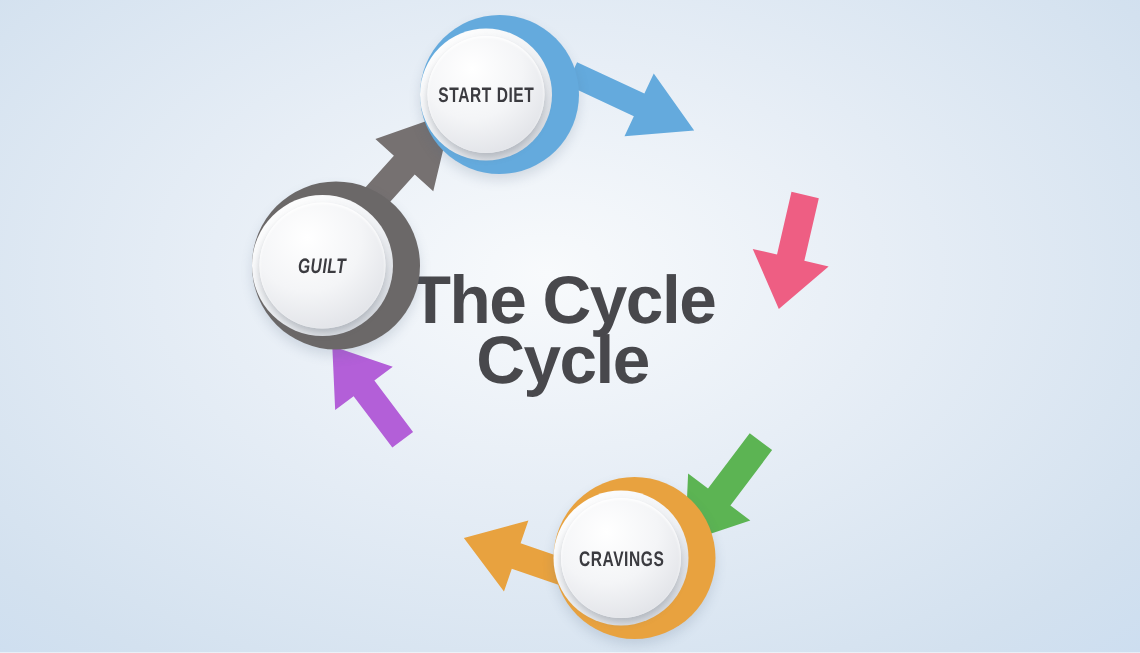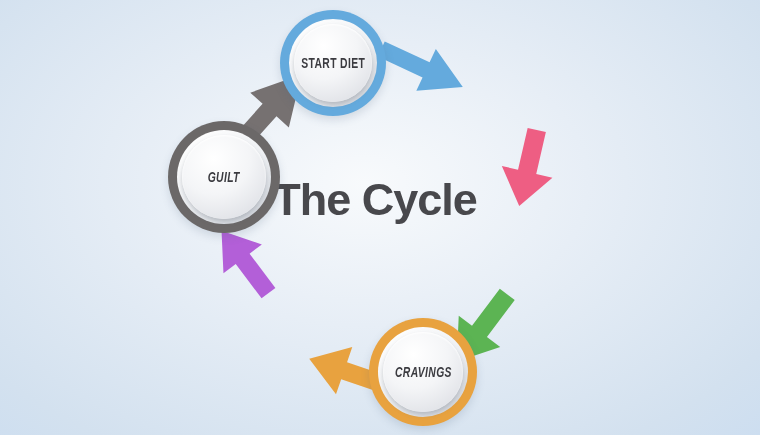--- a/index.html
+++ b/index.html
@@ -11,21 +11,21 @@
     font-family:"Liberation Sans", sans-serif;
   }
   .arrow{
     position:absolute;
     z-index:1;
     overflow:visible;
   }
   .node{
     position:absolute;
     border-radius:50%;
-    display:flex;align-items:center;justify-content:center;
+    display:flex;align-items:center;
     z-index:2;
     box-shadow:0 4px 8px rgba(80,100,130,.18);
   }
   .plate{
     width:calc(100% - 18px);height:calc(100% - 18px);
     border-radius:50%;
     background:linear-gradient(140deg,#ffffff 8%,#eff1f4 55%,#cdd1d8 100%);
     display:flex;align-items:center;justify-content:center;
   }
   .disc{
@@ -54,20 +54,21 @@
     color:#48484c;
     letter-spacing:-1px;
   }
 </style>
 </head>
 <body>
 
 <div id="stage">
   <div class="title">
     <div>The Cycle</div>
+    <div>Cycle</div>
   </div>
 <svg viewBox="0 0 100 52" preserveAspectRatio="none" class="arrow" style="left: 377px; top: 44px; width: 90px; height: 48px; transform: rotate(25deg);">
       <polygon points="0,17 55,17 55,1 100,26 55,51 55,35 0,35" fill="#64aadd"></polygon>
     </svg>
     <svg viewBox="0 0 100 52" preserveAspectRatio="none" class="arrow" style="left: 489px; top: 141px; width: 78px; height: 54px; transform: rotate(103deg);">
       <polygon points="0,17 55,17 55,1 100,26 55,51 55,35 0,35" fill="#ee5e83"></polygon>
     </svg>
     <svg viewBox="0 0 100 52" preserveAspectRatio="none" class="arrow" style="left: 440px; top: 301px; width: 84px; height: 54px; transform: rotate(127deg);">
       <polygon points="0,17 55,17 55,1 100,26 55,51 55,35 0,35" fill="#5cb453"></polygon>
     </svg>
@@ -80,21 +81,21 @@
     <svg viewBox="0 0 100 52" preserveAspectRatio="none" class="arrow" style="left: 213px; top: 87px; width: 106px; height: 54px; transform: rotate(-48deg);">
       <polygon points="0,17 55,17 55,1 100,26 55,51 55,35 0,35" fill="#767171"></polygon>
     </svg>
     <div class="node" style="left: 280px; top: 10px; width: 106px; height: 106px; background: rgb(100, 170, 221);">
       <div class="plate">
         <div class="disc">
           <span class="label">START DIET</span>
         </div>
       </div>
     </div>
-    <div class="node" style="left: 369px; top: 318px; width: 108px; height: 108px; background: rgb(232, 162, 63); font-style: italic;">
+    <div class="node" style="left: 369px; top: 318px; width: 108px; height: 108px; background: rgb(232, 162, 63);">
       <div class="plate">
         <div class="disc">
           <span class="label">CRAVINGS</span>
         </div>
       </div>
     </div>
     <div class="node" style="left: 168px; top: 121px; width: 112px; height: 112px; background: rgb(107, 104, 104); font-style: italic;">
       <div class="plate">
         <div class="disc">
           <span class="label">GUILT</span>

